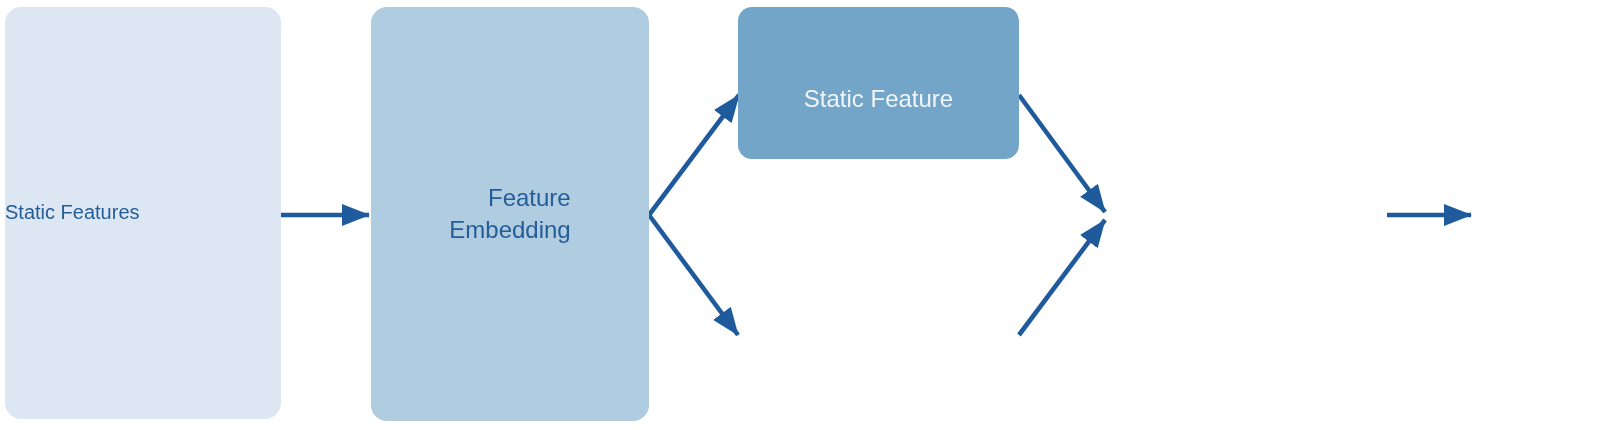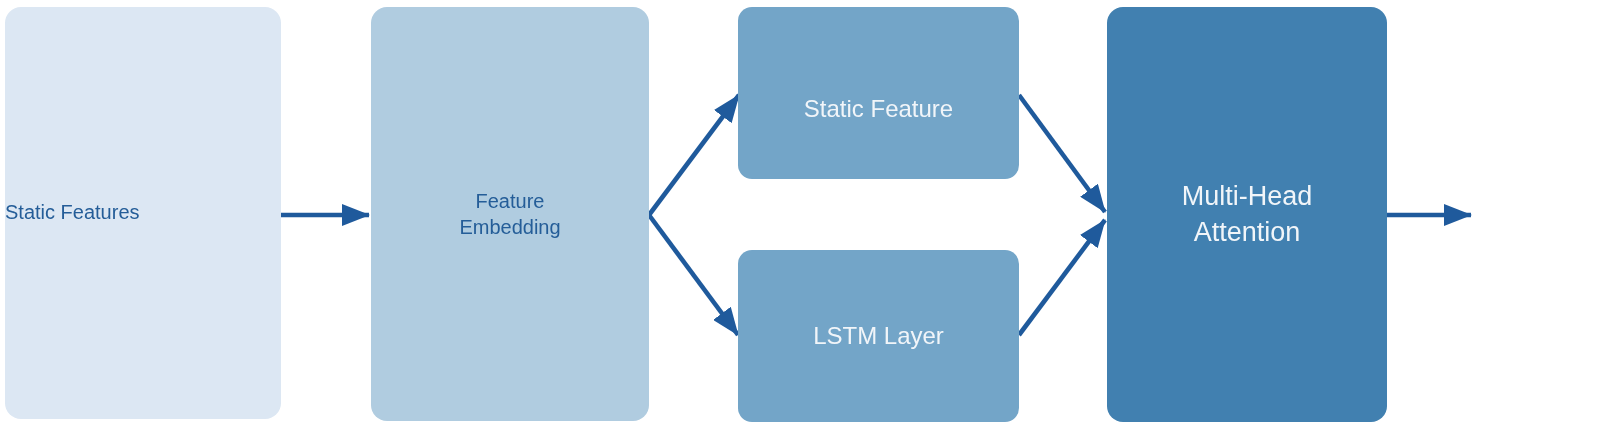--- a/index.html
+++ b/index.html
@@ -46,25 +46,26 @@
     color: var(--dark-text, #245d98);
     text-align: left;
   }
   .node-input .sub-1 { top: 192px; }
   .node-input .sub-2 { top: 257px; }
 
   .node-embedding {
     left: 371px; top: 7px; width: 278px; height: 414px;
     border-radius: 16px;
     background: var(--embedding-bg, #b0cce0);
-    font-size: 20px;
+    font-size: 24px;
     color: var(--dark-text, #245d98);
+    text-align: right;
   }
   .node-static {
-    left: 738px; top: 7px; width: 281px; height: 172px;
+    left: 738px; top: 7px; width: 281px; height: 152px;
     border-radius: 14px;
     background: var(--branch-bg, #73a5c8);
     font-size: 24px;
     color: var(--light-text, #f1f5f9);
     padding-top: 32px;
     text-align: right;
   }
   .node-lstm {
     left: 738px; top: 250px; width: 281px; height: 172px;
     border-radius: 14px;
@@ -128,23 +129,16 @@
 
   <div class="node node-embedding">
     <div class="label">Feature
 Embedding</div>
   </div>
 
   <div class="node node-static">
     <div class="label">Static Feature</div>
   </div>
 
-  <div class="node node-lstm">
-    <div class="label">LSTM Layer</div>
-  </div>
 
-  <div class="node node-attention">
-    <div class="label">Multi-Head
-Attention</div>
-  </div>
 
 
 </div>
 
 </body></html>

